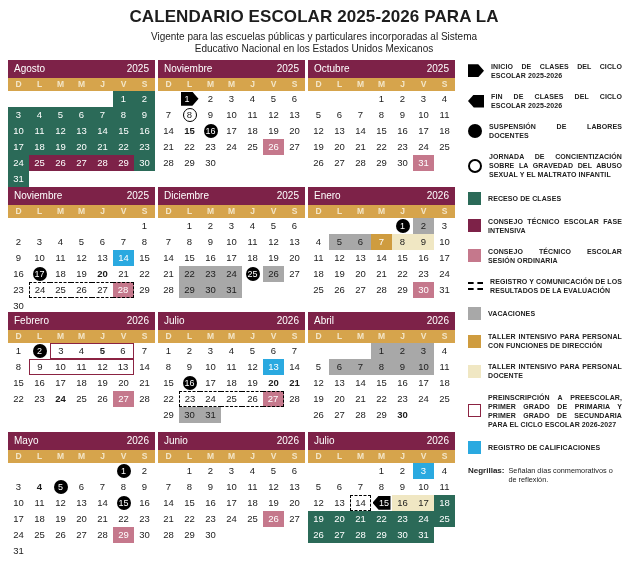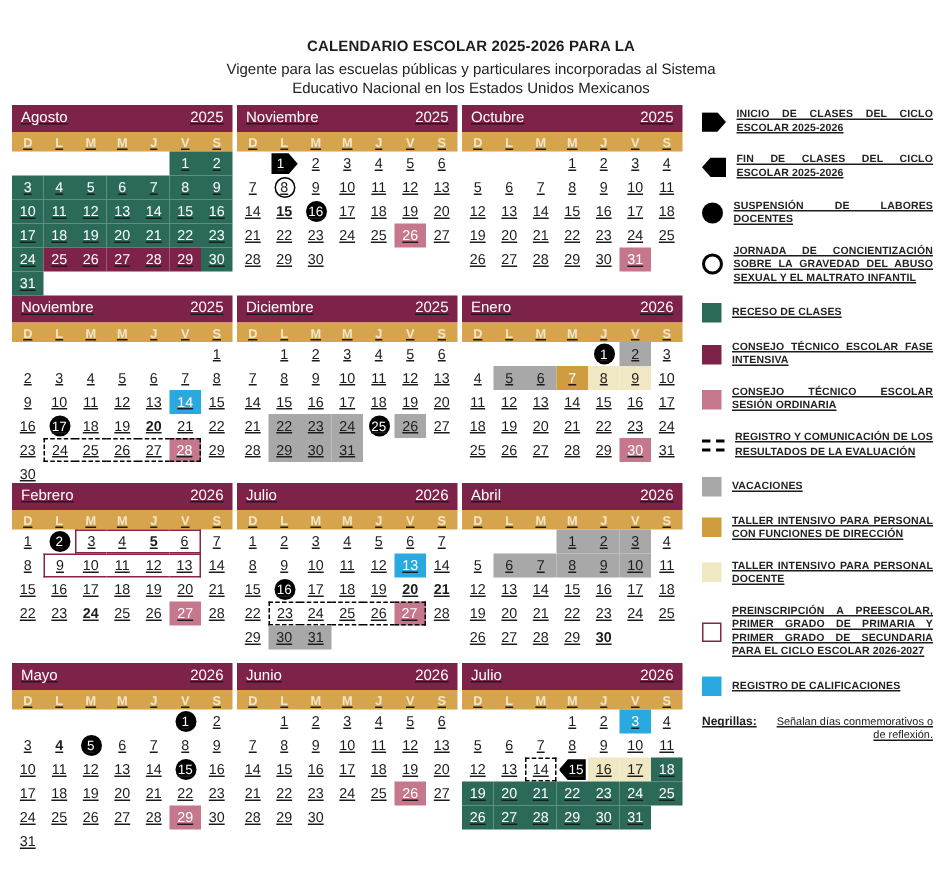--- a/index.html
+++ b/index.html
@@ -3,30 +3,29 @@
 <meta charset="utf-8">
 <style>
   html,body{margin:0;padding:0;}
   body{
     width:628px;height:584px;overflow:hidden;background:#ffffff;
     font-family:"Liberation Sans",sans-serif;color:#1c1c1c;
     -webkit-font-smoothing:antialiased;
   }
   
   .top{ text-align:center; padding-top:7px; }
-  .title{ font-size:10px; font-weight:700; line-height:1.22; color:#1d1d1d; letter-spacing:.1px;margin-top:19px;}
+  .title{ font-size:17px; font-weight:700; line-height:1.22; color:#1d1d1d; letter-spacing:.1px;}
   .subtitle{ font-size:10px; line-height:1.25; margin-top:3px; color:#222;}
   
   .layout{
     display:grid;
     grid-template-columns:147px 147px 147px 1fr;
     grid-template-rows:127px 125px 120px auto;
     column-gap:3px;
     padding:4px 4px 0 8px;
-    text-decoration:underline;
   }
   .legend{ grid-column:4; grid-row:1 / span 4; padding:2px 2px 0 10px; }
   
   .month{ align-self:start; }
   .mhead{
     background:#7d2248; color:#fff;
     display:flex; justify-content:space-between; align-items:center;
     font-size:10px; padding:2px 6px 3px 6px; height:13px;
   }
   .dow{
@@ -89,21 +88,21 @@
   .s-beige{ background:#f0e7c3; }
   .s-blue{ background:#2aa9e0; }
   .s-outline{ background:#fff; border:1.6px solid #8b2342; }
   .s-circle{ background:#000; border-radius:50%; width:14px; height:14px; }
   .s-circle-open{ background:#fff; border:2.2px solid #000; border-radius:50%; width:14px; height:14px; }
   .s-pennant-r{ background:#000; clip-path:polygon(0 0,64% 0,100% 50%,64% 100%,0 100%); width:16px; height:13px; }
   .s-pennant-l{ background:#000; clip-path:polygon(36% 0,100% 0,100% 100%,36% 100%,0 50%); width:16px; height:13px; }
   .s-dashes{ background:transparent; border-top:2px dashed #000; border-bottom:2px dashed #000; height:8px; width:15px; }
   .negrillas{ display:flex; gap:4px; margin-top:2px; }
   .neg-label{ font-size:8px; font-weight:700; white-space:nowrap; }
-  .neg-text{ font-size:7.3px; line-height:1.25; color:#222;text-align:right; }
+  .neg-text{ font-size:7.3px; line-height:1.25; color:#222; }
 </style>
 </head>
 <body>
 
 <div class="top">
   <div class="title">
     <div>CALENDARIO ESCOLAR 2025-2026 PARA LA</div>
   </div>
   <div class="subtitle">
     <div>Vigente para las escuelas públicas y particulares incorporadas al Sistema</div>

